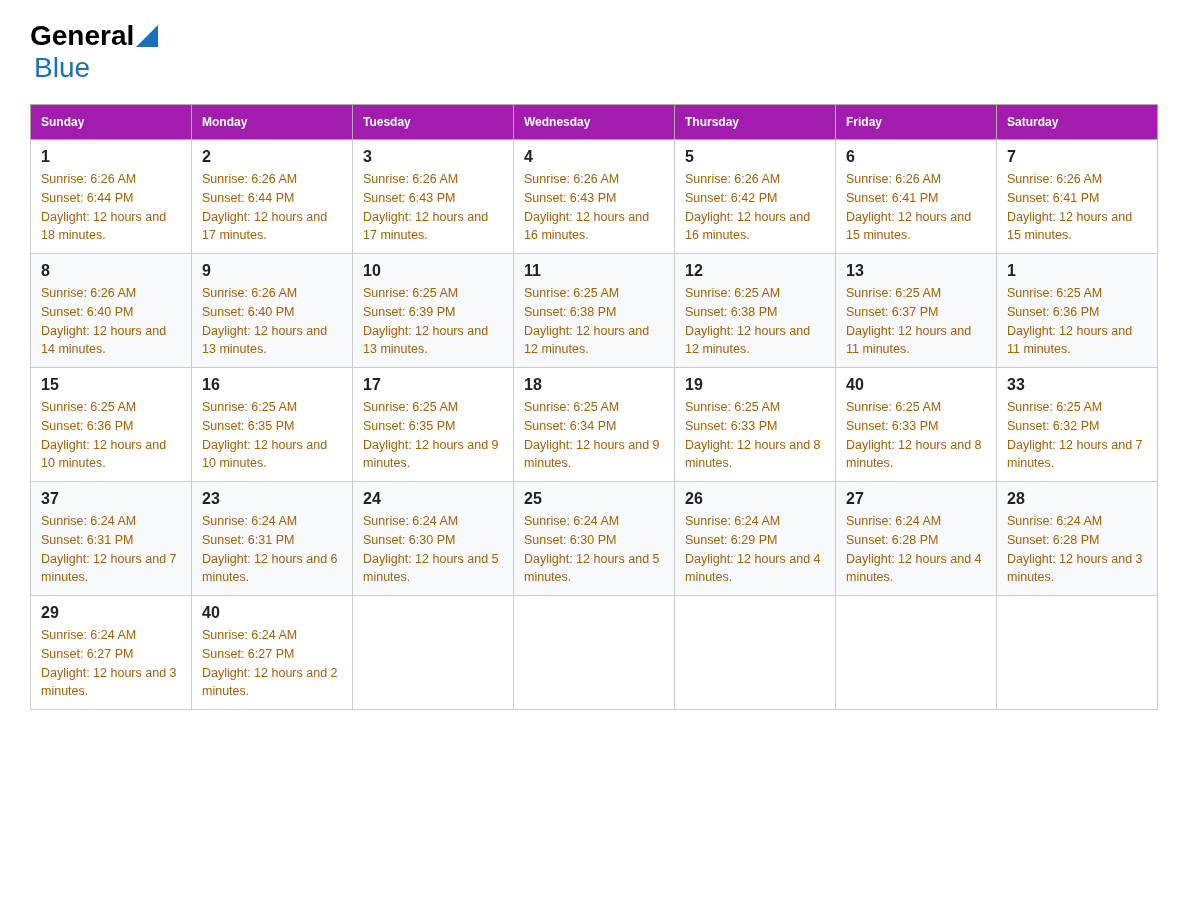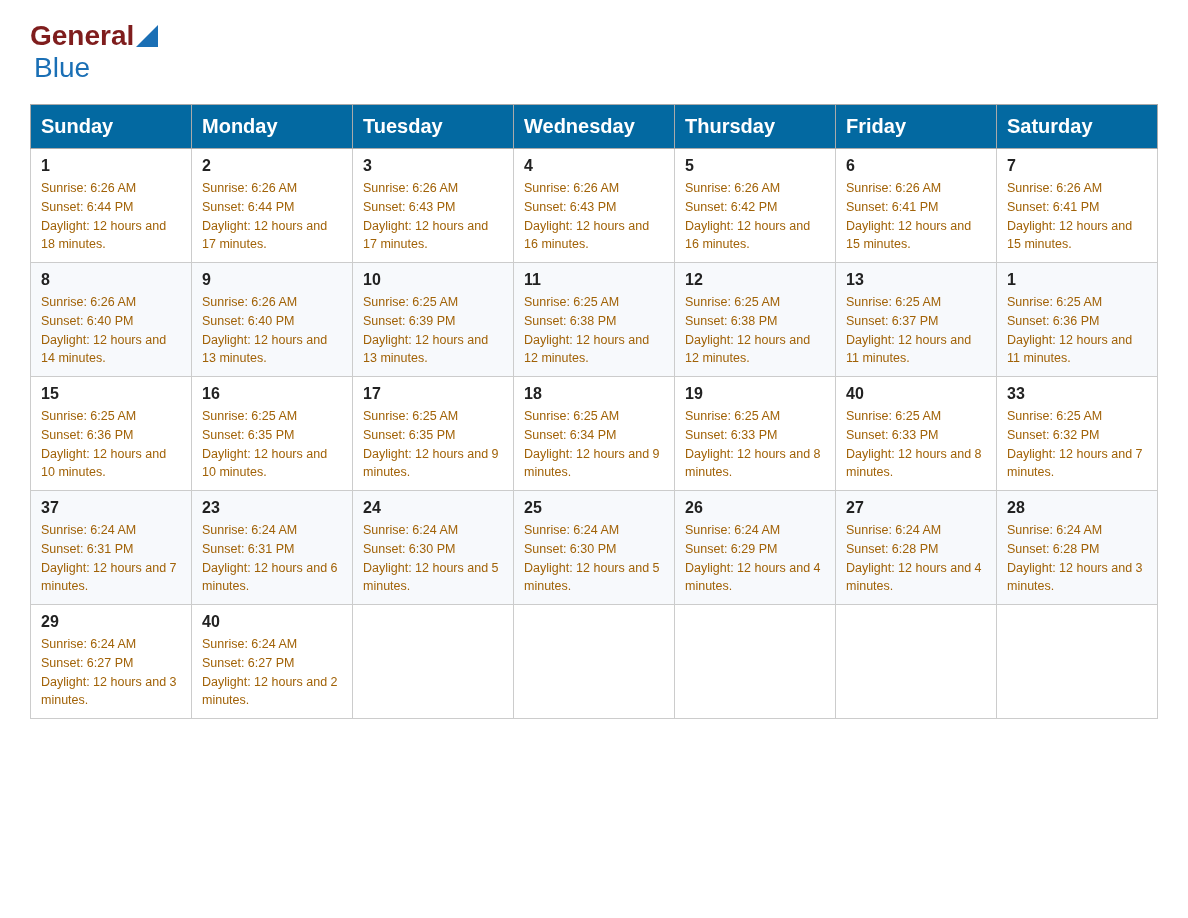--- a/index.html
+++ b/index.html
@@ -12,21 +12,21 @@
     }
     .header {
       display: flex;
       justify-content: space-between;
       align-items: flex-start;
       margin-bottom: 20px;
     }
     .logo-text-general {
       font-size: 28px;
       font-weight: bold;
-      color: #7f1d1d;
+      color: #000000;
     }
     .logo-text-blue {
       font-size: 28px;
       font-weight: normal;
       color: #1a6fb5;
     }
     .logo-svg {
       margin-left: 2px;
     }
     .title-block {
@@ -41,25 +41,25 @@
       font-size: 22px;
       font-weight: normal;
       color: #444;
     }
     .calendar {
       width: 100%;
       border-collapse: collapse;
       border: 1px solid #aaa;
     }
     .calendar th {
-      background-color: #0369a1;
+      background-color: #a21caf;
       color: #fff;
       text-align: left;
       padding: 10px 10px;
-      font-size: 20px;
+      font-size: 12px;
       font-weight: bold;
       border: 1px solid #aaa;
     }
     .calendar td {
       vertical-align: top;
       padding: 8px 10px;
       border: 1px solid #ccc;
       width: 14.28%;
       min-height: 90px;
     }

